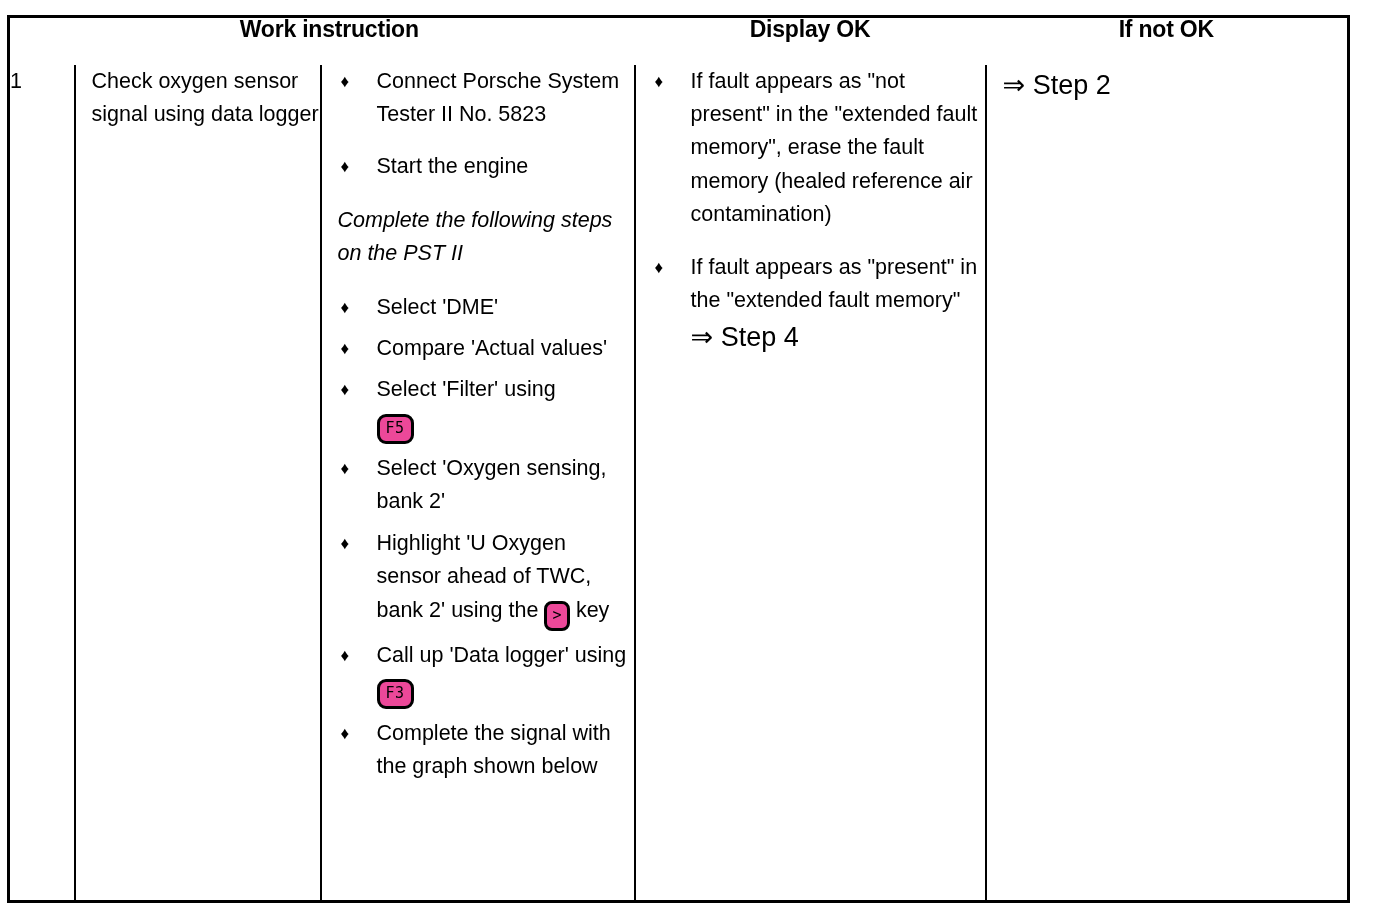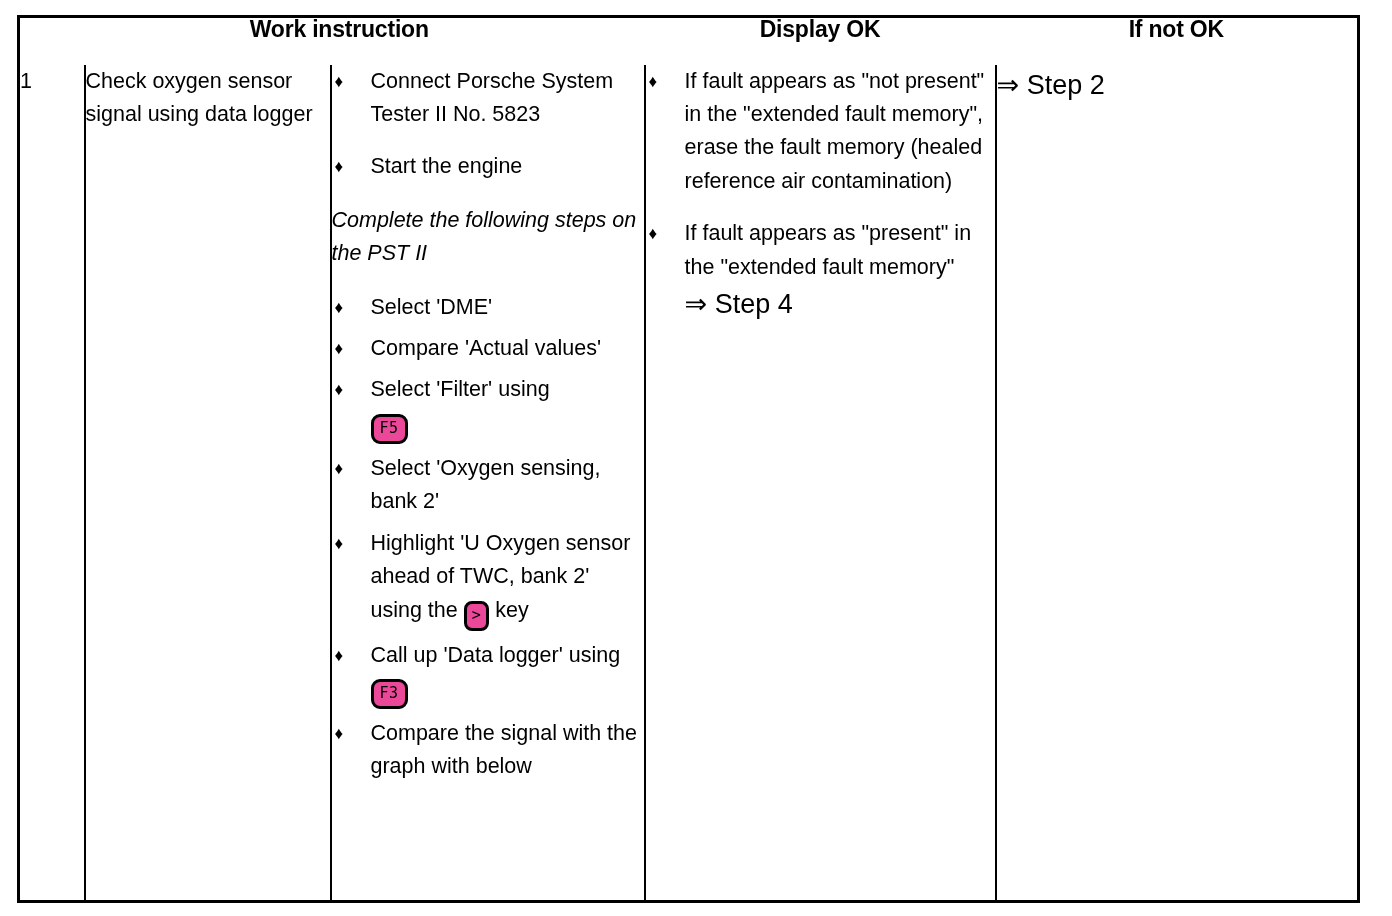--- a/index.html
+++ b/index.html
@@ -18,21 +18,21 @@
   .sheet {
     position: relative;
     width: 1392px;
     height: 916px;
     background: #ffffff;
   }
 
   
   .wi-table {
     position: absolute;
-    left: 17px;
+    left: 7px;
     top: 15px;
     width: 1340px;
     height: 888px;
     box-sizing: border-box;
     border: 3px solid #000;
     border-collapse: collapse;
     table-layout: fixed;
     background: #fff;
   }
   .wi-table col.c-num   { width: 66px;  }
@@ -62,21 +62,21 @@
   .hdr-cell.span2 { padding-left: 14px; }
   .hdr-div { border-left: 2.5px solid #000; }
 
   
   .body-cell {
     box-sizing: border-box;
     font-size: 21.5px;
     line-height: 1.555;
     padding: 12px 10px 10px 14px;
   }
-  .body-cell.divL { border-left: 2.5px solid #000; }
+  .body-cell.divL { border-left: 2.5px solid #000; padding-left: 16px; }
 
   .num-cell {
     font-size: 21.5px;
     line-height: 1.555;
     padding: 12px 0 0 14px;
   }
 
   
   .para {
     margin: 0 0 0 0;
@@ -212,21 +212,21 @@
             </li>
 
             <li>
               <span class="bullet">♦</span>
               <span>Call up 'Data logger' using</span>
               <span class="keycap">F3</span>
             </li>
 
             <li>
               <span class="bullet">♦</span>
-              <span>Compare the signal with the graph with below</span>
+              <span>Complete the signal with the graph shown below</span>
             </li>
 
           </ul>
         </td>
 
         <td class="body-cell divL">
           <ul class="blist">
             <li>
               <span class="bullet">♦</span>
               <span>If fault appears as "not present" in the "extended fault memory", erase the fault memory (healed reference air contamination)</span>

